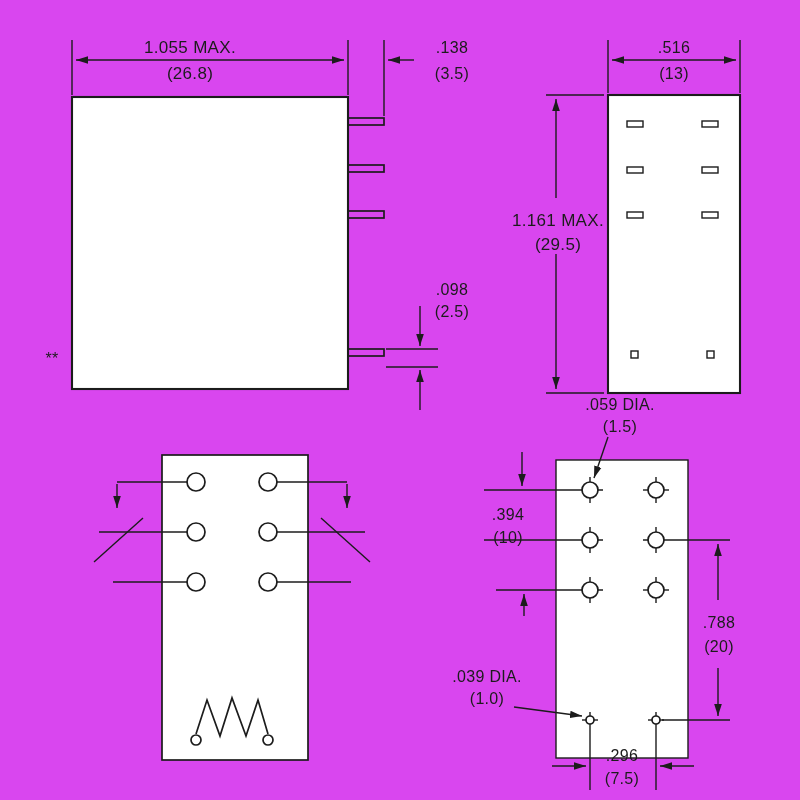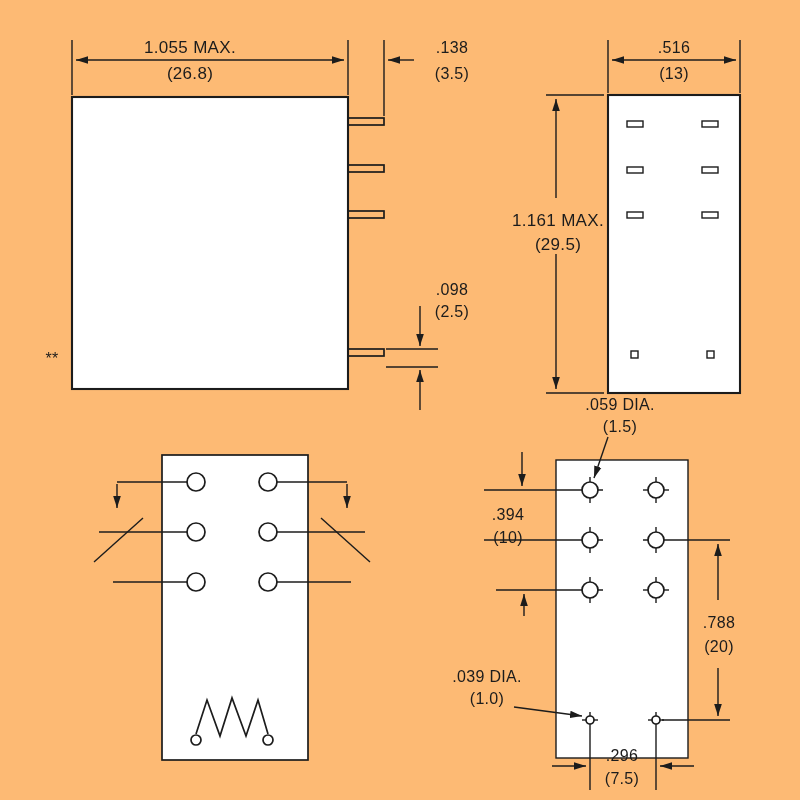--- a/index.html
+++ b/index.html
@@ -1,20 +1,20 @@
 <!DOCTYPE html>
 <html><head>
 <meta charset="utf-8">
 <style>
   html, body { margin: 0; padding: 0; background: #ffffff; }
   .canvas {
     position: relative;
     width: 800px;
     height: 800px;
-    background: #fdba74;
+    background: #d946ef;
     overflow: hidden;
   }
   svg { display: block; }
   .ln   { stroke: #1c1c1c; fill: none; stroke-width: 1.4; }
   .med  { stroke-width: 1.7; }
   .thick{ stroke-width: 2.1; }
   .fillw{ fill: #ffffff; }
   .dim  {
     font-family: "Liberation Sans", sans-serif;
     font-size: 16px;

